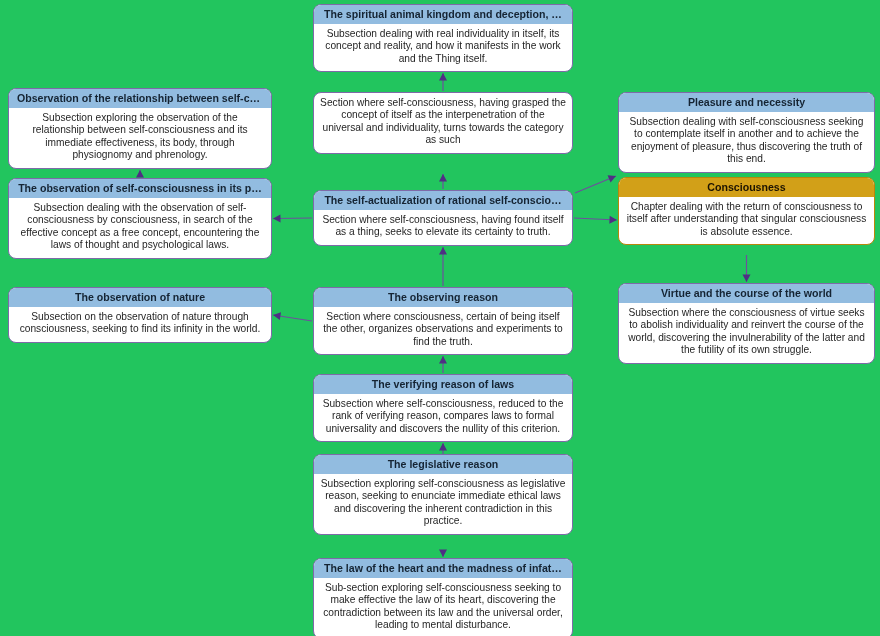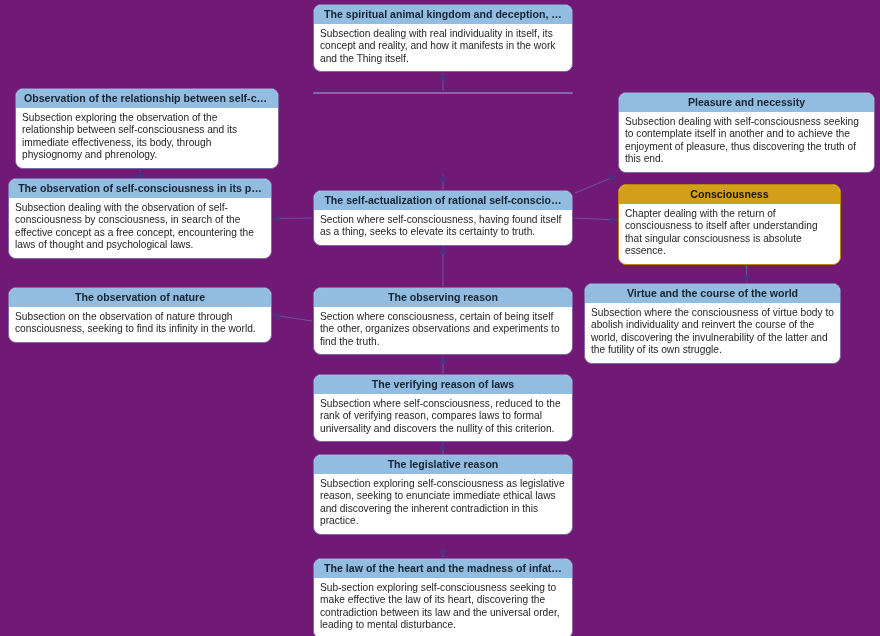--- a/index.html
+++ b/index.html
@@ -2,21 +2,21 @@
 <html><head>
 <meta charset="utf-8">
 <style>
   html, body { margin: 0; padding: 0; background: #ffffff; }
   #canvas {
     position: relative;
     width: 880px;
     height: 636px;
     overflow: hidden;
     font-family: "Liberation Sans", sans-serif;
-    background: #701a75;
+    background: #22c55e;
   }
   .node {
     position: absolute;
     box-sizing: border-box;
     background: #ffffff;
     border: 1px solid #7e6aa8;
     border-radius: 8px;
     overflow: hidden;
   }
   .node-title {
@@ -29,20 +29,21 @@
     text-align: center;
     white-space: nowrap;
     overflow: hidden;
     text-overflow: ellipsis;
   }
   .node-body {
     color: #1f1f1f;
     font-size: 10.2px;
     line-height: 12.4px;
     padding: 4px 6px 6px 6px;
+    text-align: center;
   }
   .node.gold { border-color: #b8860b; }
   .node.gold .node-title { background: #d2a018; color: #1c1302; }
   #edges-layer {
     position: absolute;
     left: 0; top: 0;
     width: 880px; height: 636px;
     pointer-events: none;
   }
   #edges-layer line, #edges-layer path.edge {
@@ -74,61 +75,62 @@
       <line x1="574" y1="218" x2="617" y2="220" marker-end="url(#arrowhead)"></line>
       <line x1="575" y1="193" x2="616" y2="176" marker-end="url(#arrowhead)"></line>
       <line x1="746.5" y1="255" x2="746.5" y2="282" marker-end="url(#arrowhead)"></line>
     </svg>
 
   <div class="node" id="node-spiritual_animal" style="left:313px;top:4px;width:260px">
     <div class="node-title">The spiritual animal kingdom and deception, …</div>
     <div class="node-body">Subsection dealing with real individuality in itself, its concept and reality, and how it manifests in the work and the Thing itself.</div>
   </div>
 
-  <div class="node" id="node-obs_relationship" style="left:15px;top:88px;width:264px">
+  <div class="node" id="node-obs_relationship" style="left:8px;top:88px;width:264px">
     <div class="node-title">Observation of the relationship between self-co…</div>
     <div class="node-body">Subsection exploring the observation of the relationship between self-consciousness and its immediate effectiveness, its body, through physiognomy and phrenology.</div>
   </div>
 
   <div class="node" id="node-individuality" style="left:313px;top:92px;width:260px">
+    <div class="node-body">Section where self-consciousness, having grasped the concept of itself as the interpenetration of the universal and individuality, turns towards the category as such</div>
   </div>
 
   <div class="node" id="node-pleasure" style="left:618px;top:92px;width:257px">
     <div class="node-title">Pleasure and necessity</div>
     <div class="node-body">Subsection dealing with self-consciousness seeking to contemplate itself in another and to achieve the enjoyment of pleasure, thus discovering the truth of this end.</div>
   </div>
 
   <div class="node" id="node-obs_self_consciousness" style="left:8px;top:178px;width:264px">
     <div class="node-title">The observation of self-consciousness in its p…</div>
     <div class="node-body">Subsection dealing with the observation of self-consciousness by consciousness, in search of the effective concept as a free concept, encountering the laws of thought and psychological laws.</div>
   </div>
 
   <div class="node" id="node-self_actualization" style="left:313px;top:190px;width:260px">
     <div class="node-title">The self-actualization of rational self-conscio…</div>
     <div class="node-body">Section where self-consciousness, having found itself as a thing, seeks to elevate its certainty to truth.</div>
   </div>
 
-  <div class="node gold" id="node-consciousness" style="left:618px;top:184px;width:223px">
+  <div class="node gold" id="node-consciousness" style="left:618px;top:177px;width:257px">
     <div class="node-title">Consciousness</div>
     <div class="node-body">Chapter dealing with the return of consciousness to itself after understanding that singular consciousness is absolute essence.</div>
   </div>
 
   <div class="node" id="node-obs_nature" style="left:8px;top:287px;width:264px">
     <div class="node-title">The observation of nature</div>
     <div class="node-body">Subsection on the observation of nature through consciousness, seeking to find its infinity in the world.</div>
   </div>
 
   <div class="node" id="node-observing_reason" style="left:313px;top:287px;width:260px">
     <div class="node-title">The observing reason</div>
     <div class="node-body">Section where consciousness, certain of being itself the other, organizes observations and experiments to find the truth.</div>
   </div>
 
-  <div class="node" id="node-virtue" style="left:584px;top:283px;width:257px">
+  <div class="node" id="node-virtue" style="left:618px;top:283px;width:257px">
     <div class="node-title">Virtue and the course of the world</div>
-    <div class="node-body">Subsection where the consciousness of virtue body to abolish individuality and reinvert the course of the world, discovering the invulnerability of the latter and the futility of its own struggle.</div>
+    <div class="node-body">Subsection where the consciousness of virtue seeks to abolish individuality and reinvert the course of the world, discovering the invulnerability of the latter and the futility of its own struggle.</div>
   </div>
 
   <div class="node" id="node-verifying_reason" style="left:313px;top:374px;width:260px">
     <div class="node-title">The verifying reason of laws</div>
     <div class="node-body">Subsection where self-consciousness, reduced to the rank of verifying reason, compares laws to formal universality and discovers the nullity of this criterion.</div>
   </div>
 
   <div class="node" id="node-legislative_reason" style="left:313px;top:454px;width:260px">
     <div class="node-title">The legislative reason</div>
     <div class="node-body">Subsection exploring self-consciousness as legislative reason, seeking to enunciate immediate ethical laws and discovering the inherent contradiction in this practice.</div>

